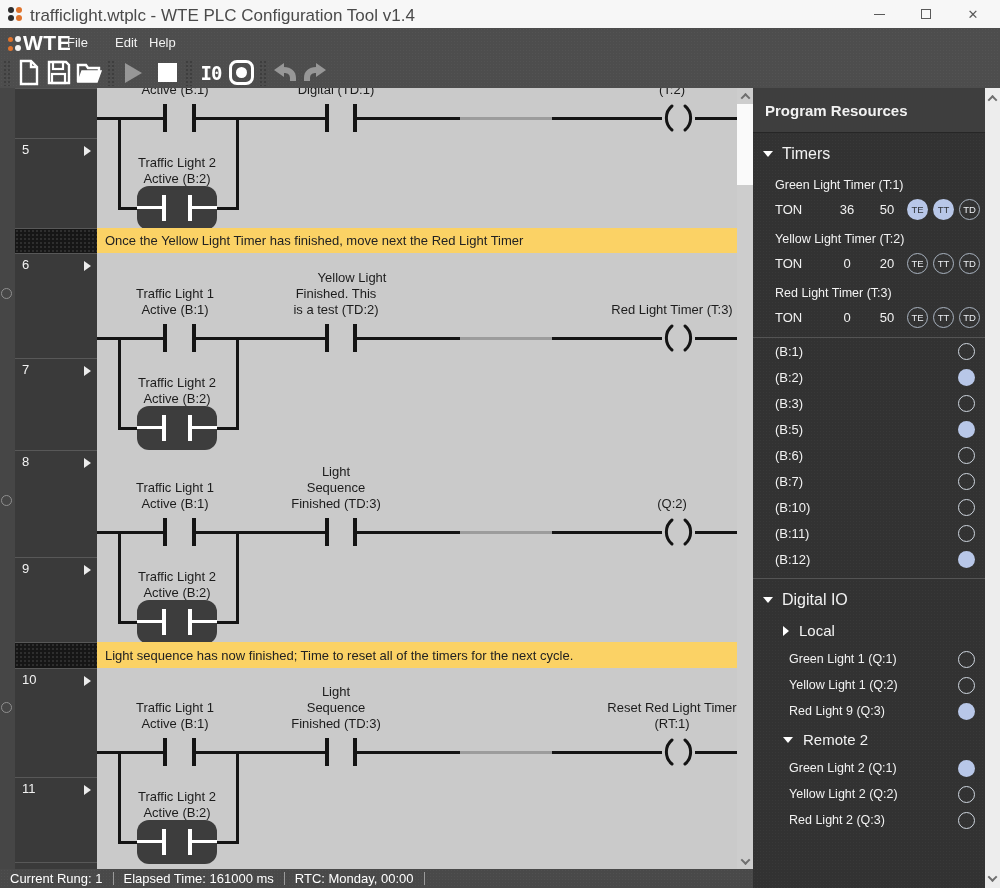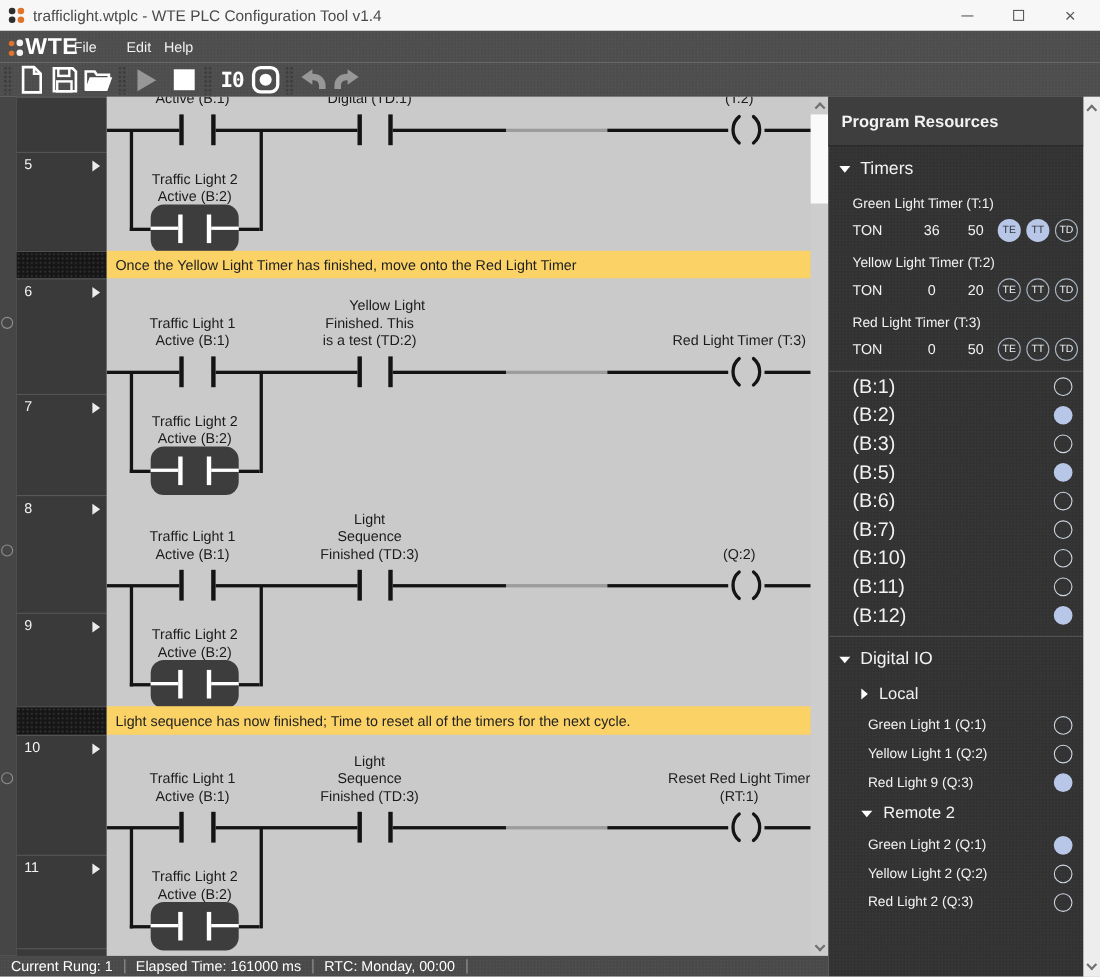--- a/index.html
+++ b/index.html
@@ -5,21 +5,21 @@
   * { margin:0; padding:0; box-sizing:border-box; }
   html,body { width:1000px; height:888px; overflow:hidden; }
   body { font-family:"Liberation Sans", sans-serif; }
   #app { position:relative; width:1000px; height:888px; background:#cacaca; overflow:hidden; }
 
   
   .titlebar { position:absolute; left:0; top:0; width:1000px; height:28px; background:#f7f7f7; }
   .favicon { position:absolute; left:8px; top:7px; width:14px; height:14px; display:grid; grid-template-columns:6px 6px; grid-template-rows:6px 6px; gap:2px; }
   .favicon i { border-radius:50%; width:6px; height:6px; }
   .fav-dark { background:#2d2d2d; } .fav-orange { background:#e0732c; }
-  .win-title { position:absolute; left:30px; top:6px; font-size:14px; color:#4a4a4a; white-space:nowrap; }
+  .win-title { position:absolute; left:30px; top:6px; font-size:17px; color:#4a4a4a; white-space:nowrap; }
   .winbtn { position:absolute; top:0; width:34px; height:28px; display:flex; align-items:center; justify-content:center; color:#5a5a5a; font-size:13px; }
   .wb-min { left:862px; } .wb-max { left:909px; } .wb-close { left:956px; }
   .maxglyph { width:10px; height:10px; border:1px solid #5a5a5a; }
   .minglyph { width:11px; height:0; border-top:1px solid #5a5a5a; }
 
   
   .menubar { position:absolute; left:0; top:28px; width:1000px; height:29px; background:#4d4d4d;
              background-image:radial-gradient(rgba(255,255,255,.035) 1px, transparent 1px); background-size:3px 3px; }
   .brand { position:absolute; left:8px; top:3px; display:flex; align-items:center; }
   .brand-dots { display:grid; grid-template-columns:5px 6px; grid-template-rows:7px 7px; gap:2px; margin-right:2px; }
@@ -81,21 +81,21 @@
   .tri-right { width:0; height:0; border-top:5px solid transparent; border-bottom:5px solid transparent; border-left:6px solid #fff; }
   .sec-sep { border-top:1px solid #545454; margin-top:6px; }
   .timer-entry { padding-left:22px; margin-top:9px; }
   .timer-name { font-size:12.5px; height:17px; }
   .timer-row { display:flex; align-items:center; height:28px; font-size:13px; }
   .t-type { width:52px; } .t-val { width:40px; text-align:center; }
   .badges { margin-left:auto; margin-right:5px; display:flex; gap:5px; }
   .badge { width:21px; height:21px; border-radius:50%; display:flex; align-items:center; justify-content:center; font-size:9.5px; }
   .badge-on { background:#b8c7e8; color:#2f3338; }
   .badge-off { border:1.5px solid #a9b3c0; color:#eceff3; }
-  .bit-row { display:flex; align-items:center; height:26px; padding-left:22px; font-size:18px; }
+  .bit-row { display:flex; align-items:center; height:26px; padding-left:22px; font-size:13px; }
   .bit-circle { margin-left:auto; margin-right:10px; width:17px; height:17px; border-radius:50%; }
   .bit-on { background:#b8c7e8; }
   .bit-off { border:1.5px solid #cfd6df; }
   .io-group-head { display:flex; align-items:center; height:31px; padding-left:30px; font-size:15px; }
   .io-group-head .tri { margin-right:10px; }
   .io-row { display:flex; align-items:center; height:26px; padding-left:36px; font-size:12.5px; }
 
   .panel-scroll { position:absolute; left:985px; top:88px; width:15px; height:800px; background:#ededed; }
   .ps-arrow { position:absolute; left:0; width:15px; height:16px; display:flex; align-items:center; justify-content:center; }
 
@@ -365,21 +365,21 @@
           <div class="wire" style="left: 120px; top: 753px; width: 19px;"></div>
           <div class="lbl" style="left: 10px; top: 701px; width: 140px;">Traffic Light 2</div>
           <div class="lbl" style="left: 10px; top: 717px; width: 140px;">Active (B:2)</div>
           <div class="hl-box" style="left: 40px; top: 732px;">
             <div class="wlead" style="left: 0px; width: 25px;"></div>
             <div class="wlead" style="left: 55px; width: 25px;"></div>
             <div class="wbar" style="left: 25px;"></div>
             <div class="wbar" style="left: 51px;"></div>
           </div>
         </div>
-        <div class="comment-bar" style="top: 140px; height: 25px;">Once the Yellow Light Timer has finished, move onto the Red Light Timer</div>
+        <div class="comment-bar" style="top: 140px; height: 25px;">Once the Yellow Light Timer has finished, move next the Red Light Timer</div>
         <div class="comment-bar" style="top: 554px; height: 26px;">Light sequence has now finished; Time to reset all of the timers for the next cycle.</div>
       </div>
     <div class="vscroll">
       <div class="vs-arrow" style="top:0;">
           <span class="chev-up"></span>
         </div>
       <div class="vs-thumb"></div>
       <div class="vs-arrow" style="top:765px;">
           <span class="chev-down"></span>
         </div>

